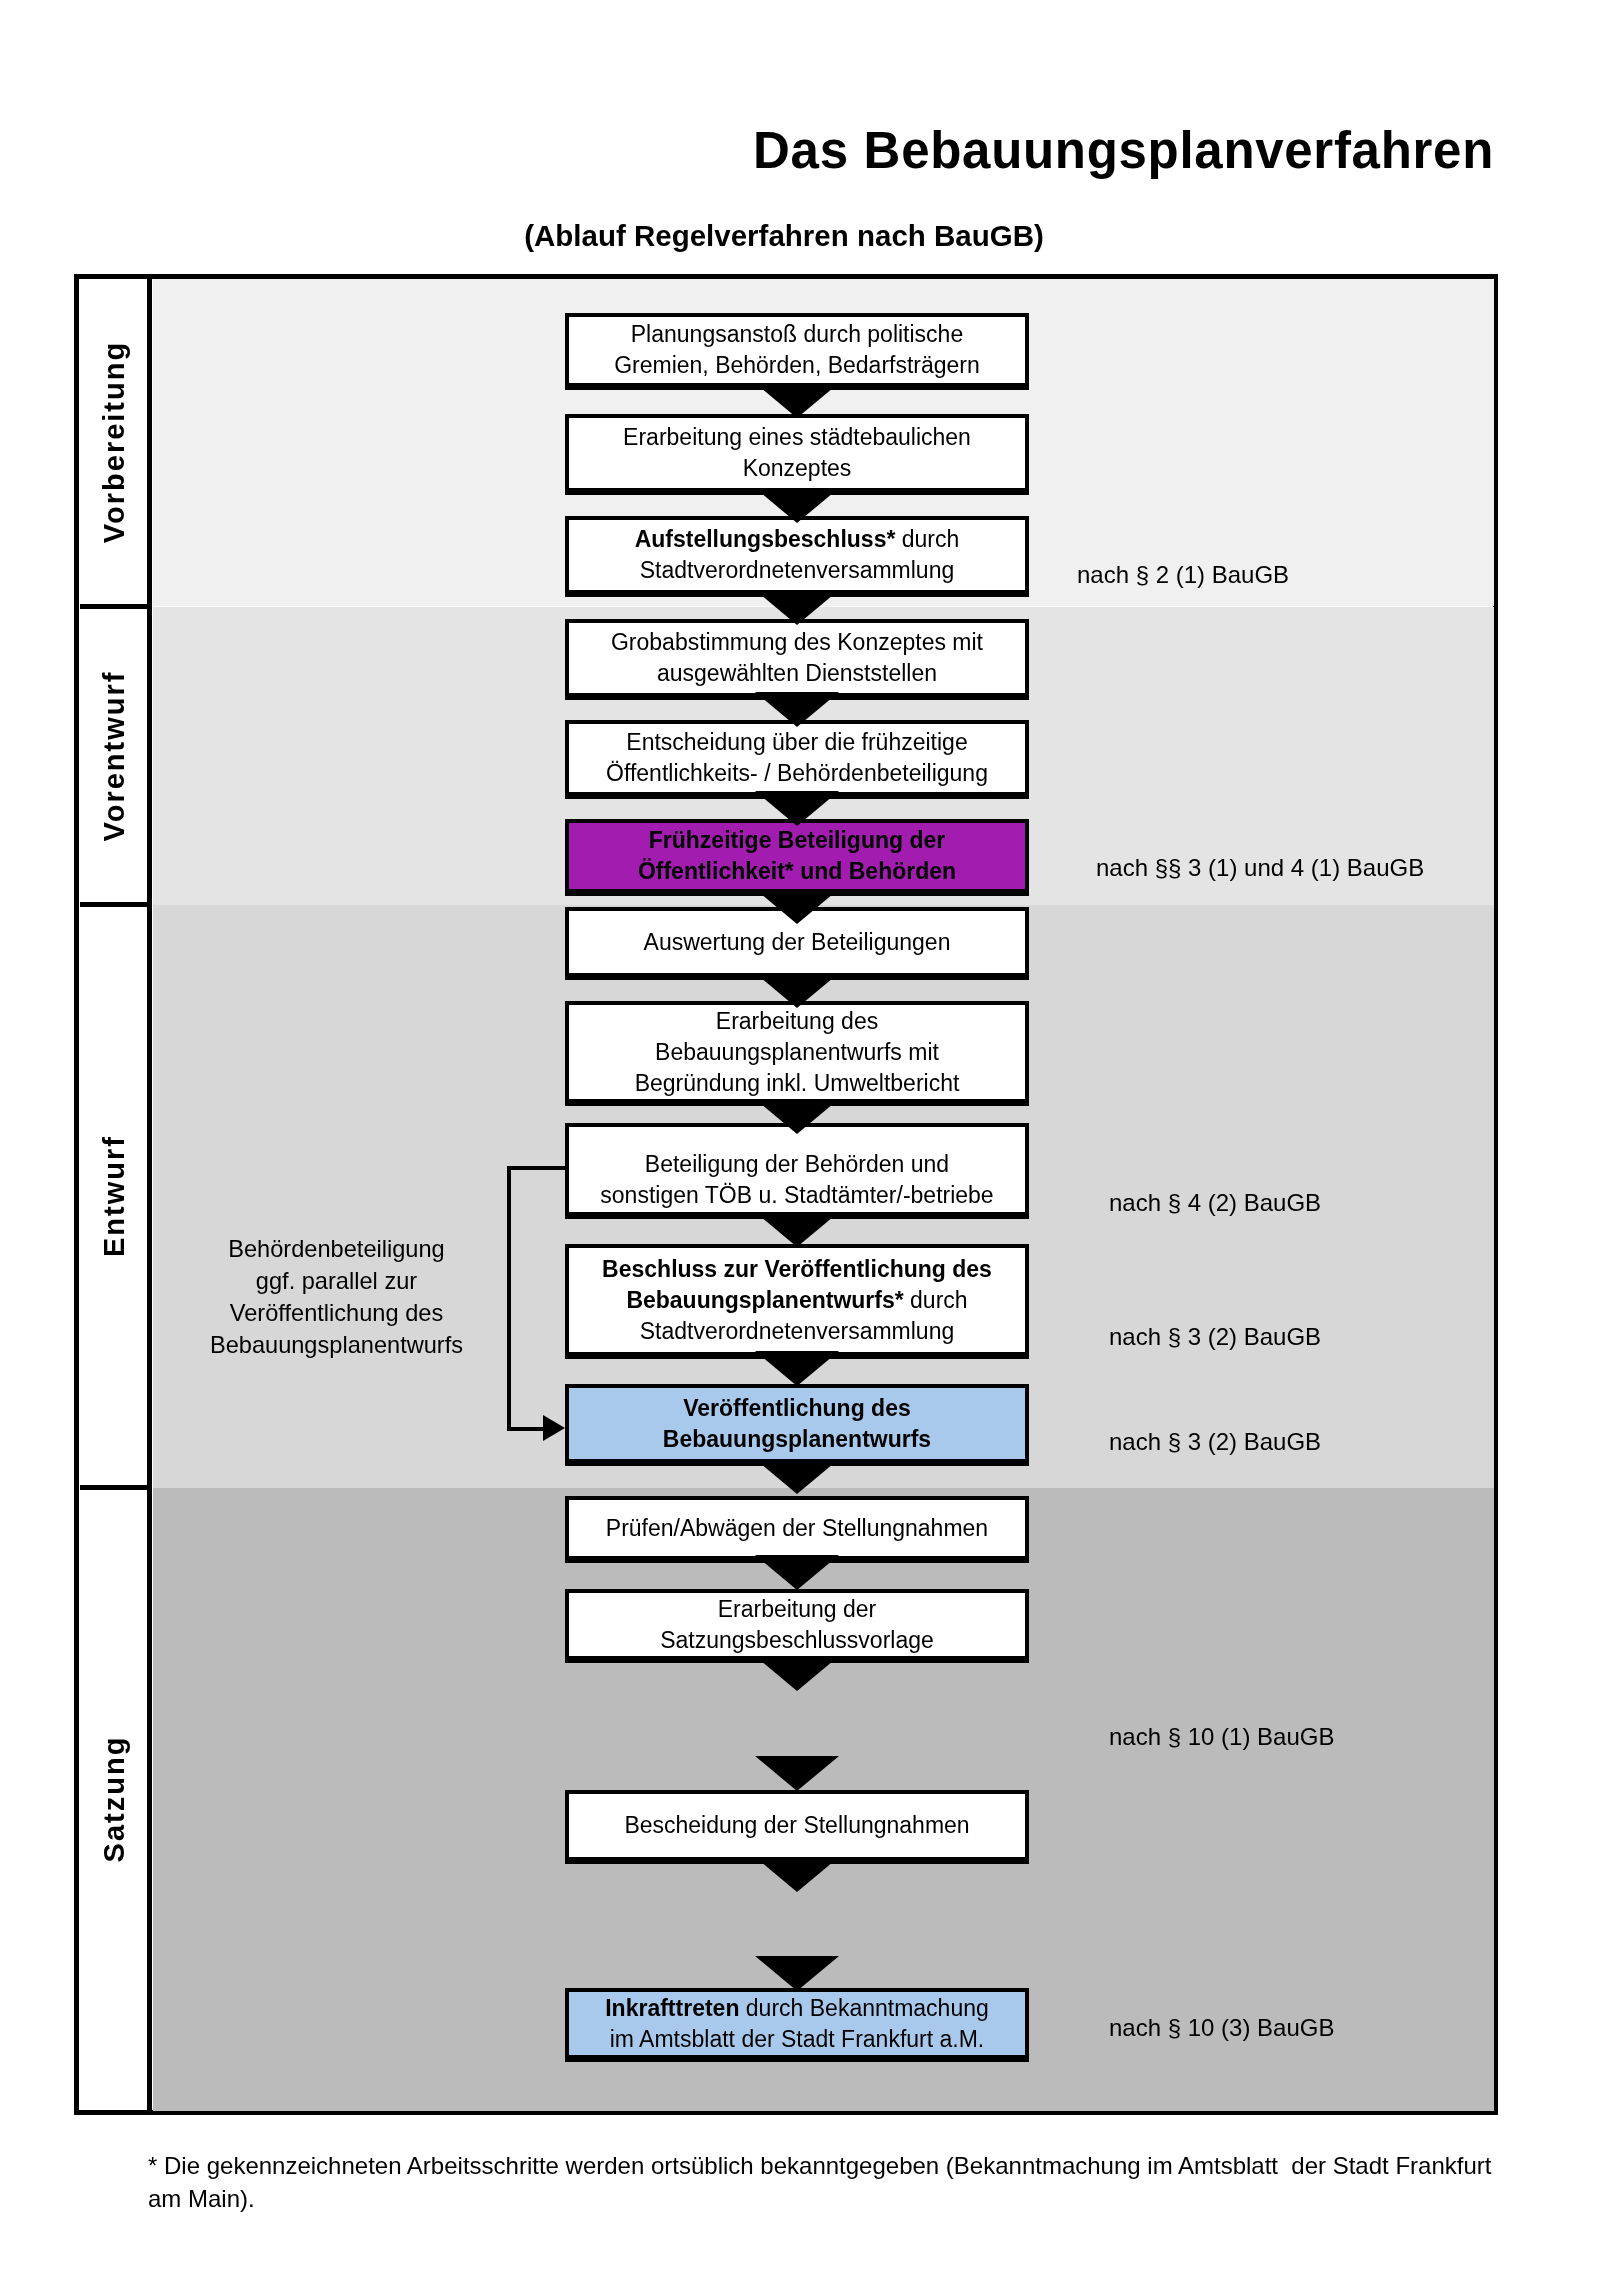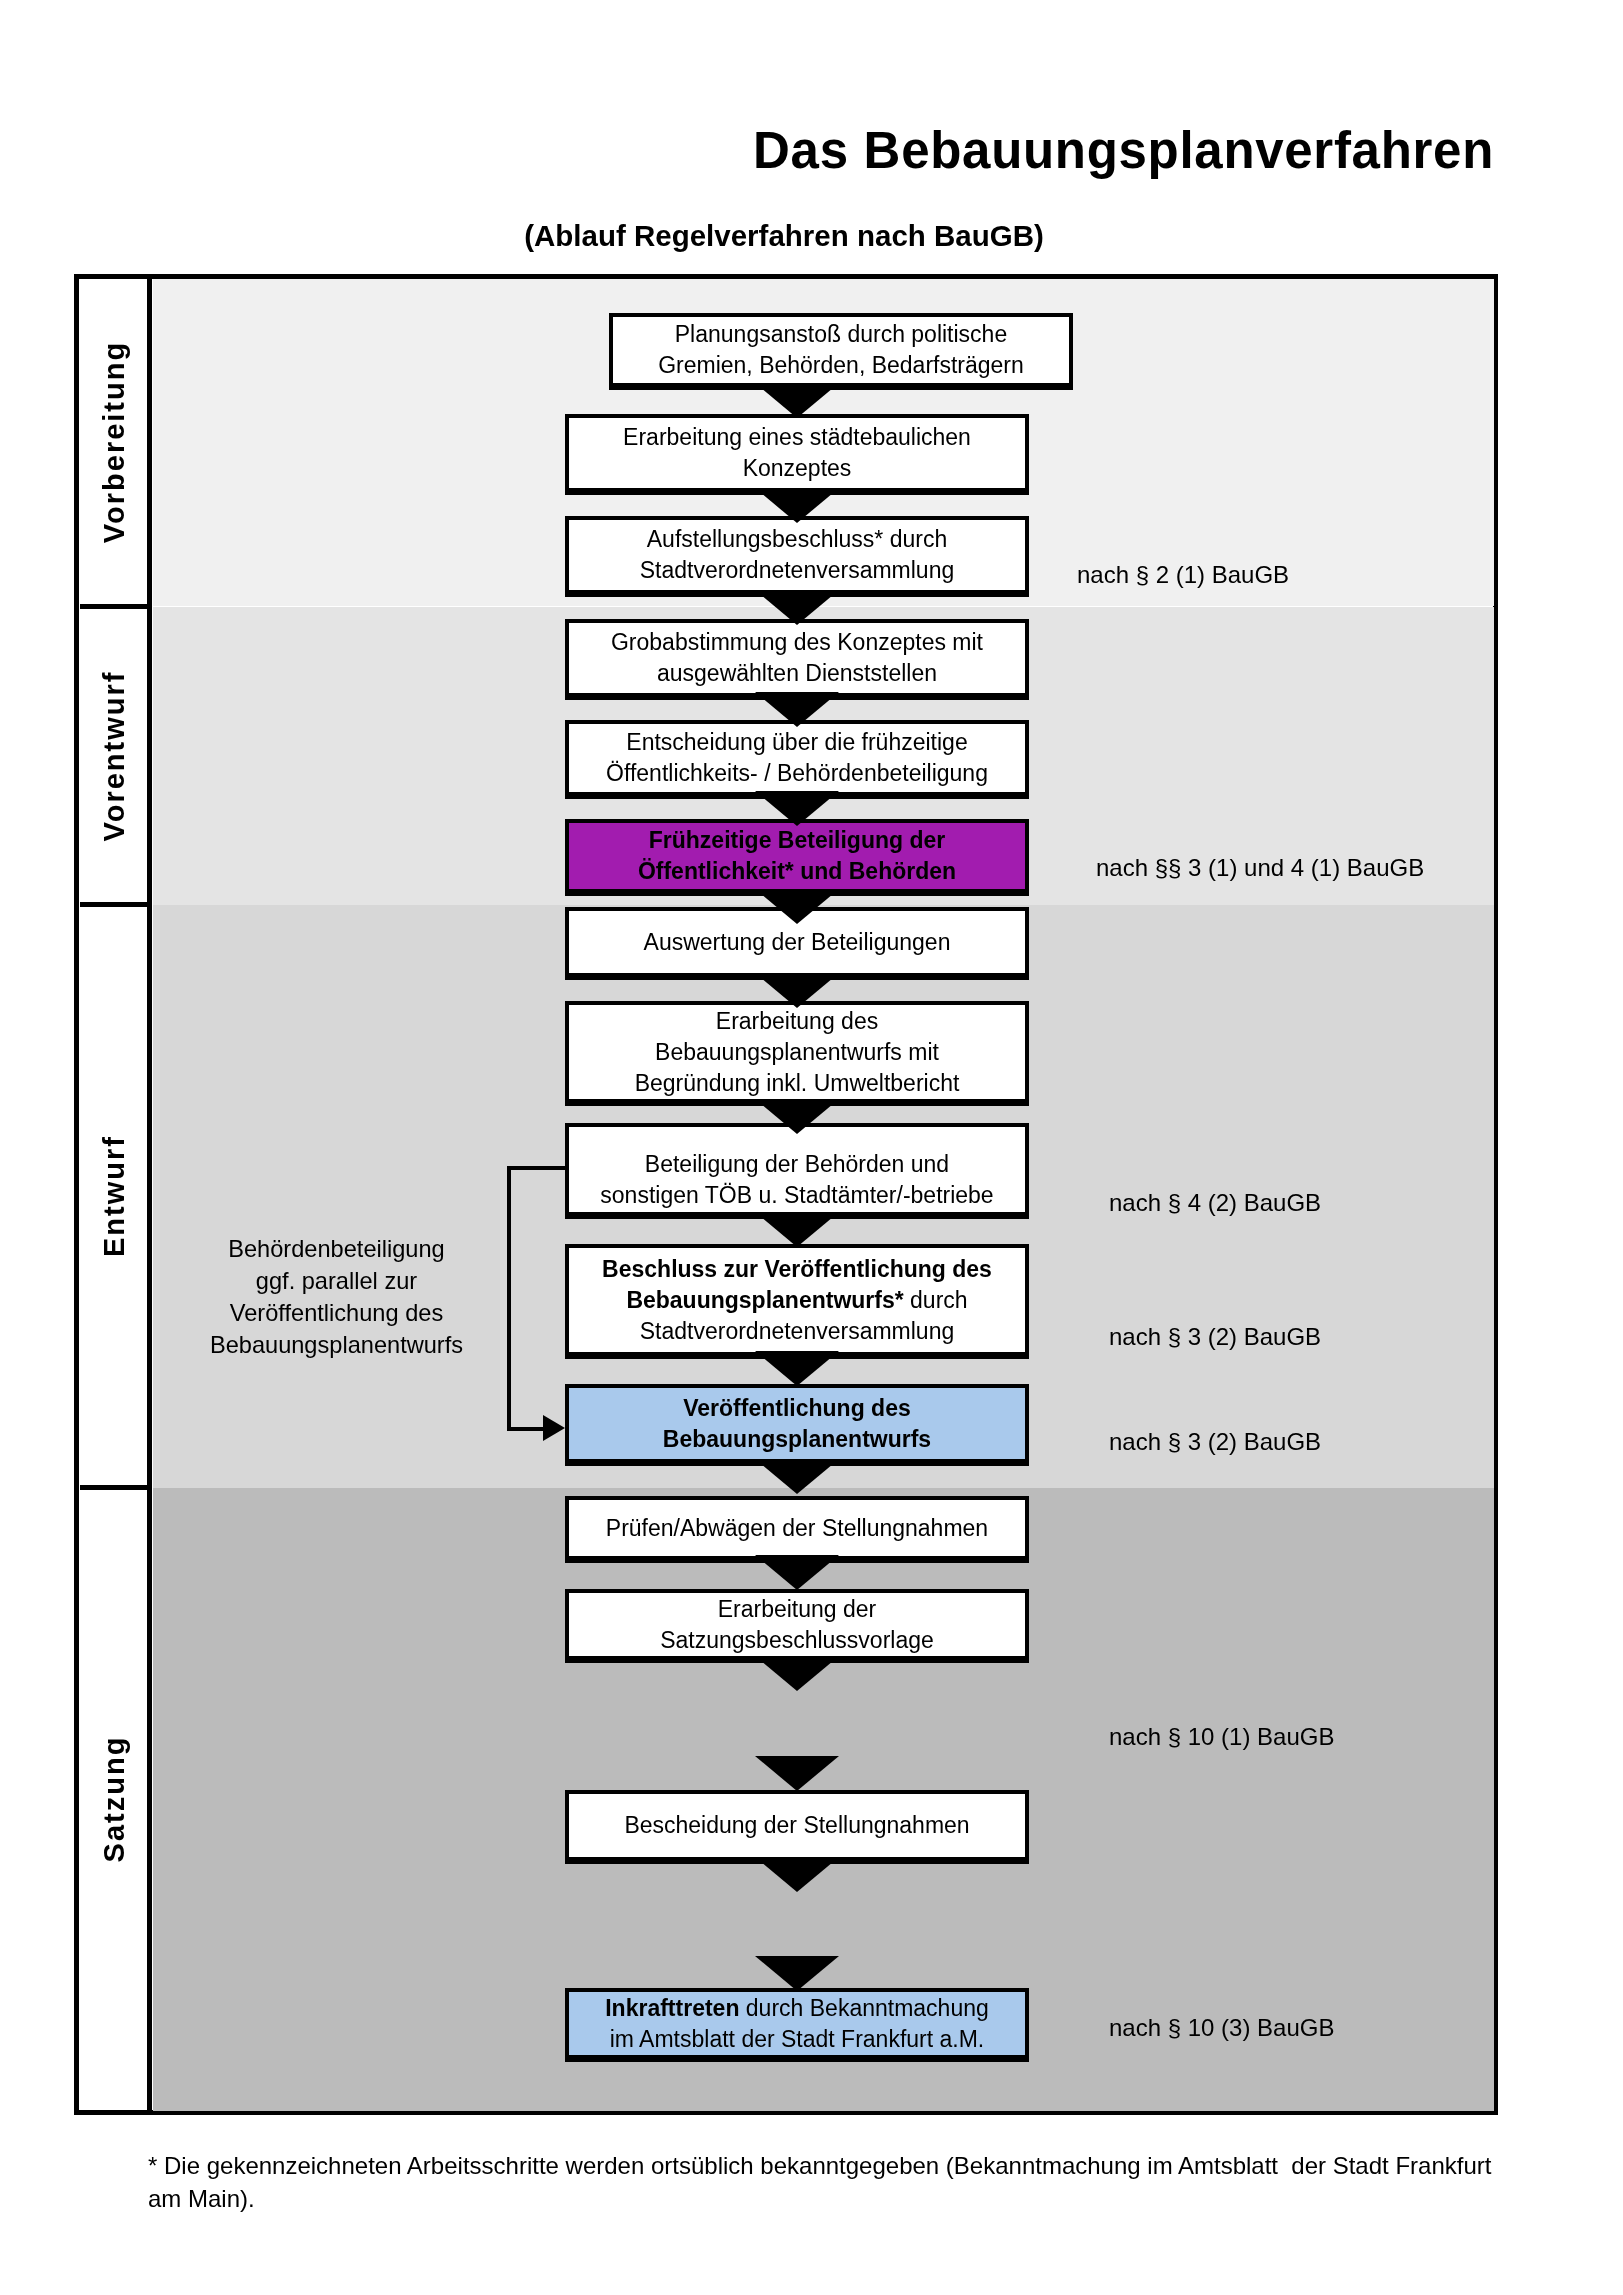--- a/index.html
+++ b/index.html
@@ -35,30 +35,30 @@
     <div class="abs seclabel" style="top: 408px;">Vorbereitung</div>
     <div class="abs band" style="top: 607px; height: 298px; background: rgb(228, 228, 228);"></div>
     <div class="abs seclabel" style="top: 722px;">Vorentwurf</div>
     <div class="abs band" style="top: 905px; height: 583px; background: rgb(215, 215, 215);"></div>
     <div class="abs seclabel" style="top: 1162px;">Entwurf</div>
     <div class="abs band" style="top: 1488px; height: 623px; background: rgb(187, 187, 187);"></div>
     <div class="abs seclabel" style="top: 1765px;">Satzung</div>
     <div class="abs hdiv" style="top: 604px;"></div>
     <div class="abs hdiv" style="top: 902px;"></div>
     <div class="abs hdiv" style="top: 1485px;"></div>
-    <div class="abs fbox" style="top: 313px; height: 77px; margin-left: 44px;">
+    <div class="abs fbox" style="top: 313px; height: 77px;">
       <div class="bline"><span>Planungsanstoß durch politische</span></div>
       <div class="bline"><span>Gremien, Behörden, Bedarfsträgern</span></div>
     </div>
     <div class="abs fbox" style="top: 414px; height: 81px;">
       <div class="bline"><span>Erarbeitung eines städtebaulichen</span></div>
       <div class="bline"><span>Konzeptes</span></div>
     </div>
     <div class="abs fbox" style="top: 516px; height: 81px;">
-      <div class="bline"><span style="font-weight: normal;">Aufstellungsbeschluss*</span><span> durch</span></div>
+      <div class="bline"><span style="font-weight: bold;">Aufstellungsbeschluss*</span><span> durch</span></div>
       <div class="bline"><span>Stadtverordnetenversammlung</span></div>
     </div>
     <div class="abs fbox" style="top: 619px; height: 81px;">
       <div class="bline"><span>Grobabstimmung des Konzeptes mit</span></div>
       <div class="bline"><span>ausgewählten Dienststellen</span></div>
     </div>
     <div class="abs fbox" style="top: 720px; height: 79px;">
       <div class="bline"><span>Entscheidung über die frühzeitige</span></div>
       <div class="bline"><span>Öffentlichkeits- / Behördenbeteiligung</span></div>
     </div>

